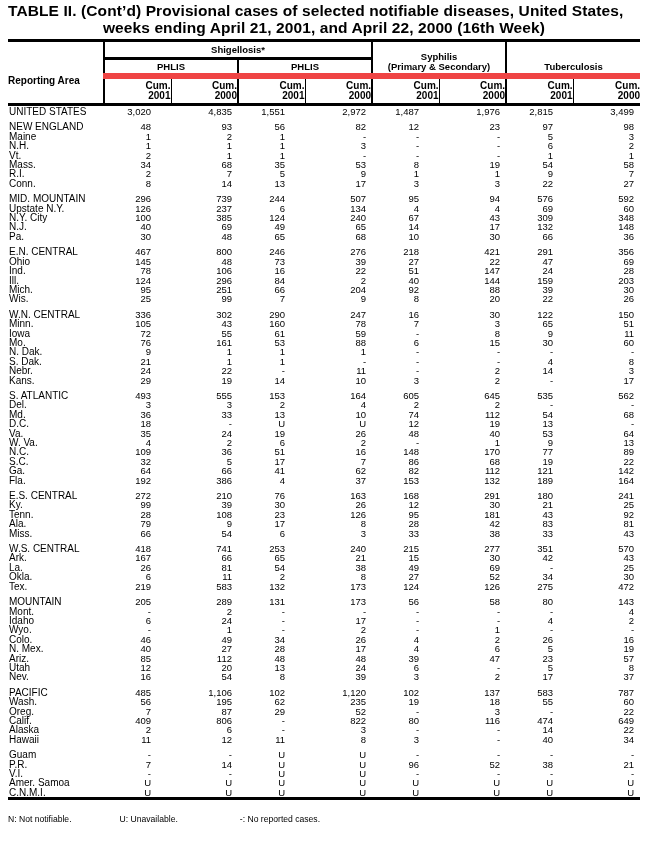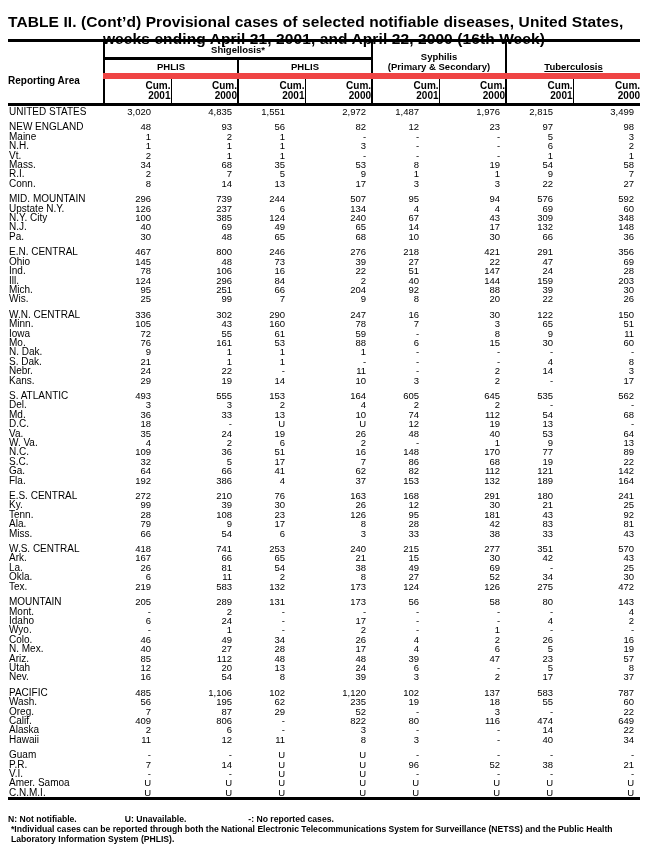--- a/index.html
+++ b/index.html
@@ -1,41 +1,41 @@
 <!DOCTYPE html>
 <html><head>
 <meta charset="utf-8">
 <style>
   html, body { margin: 0; padding: 0; background: #ffffff; }
   body { width: 645px; height: 849px; position: relative; overflow: hidden; font-family: "Liberation Sans", sans-serif; color: #000; }
-  .title { position: absolute; left: 8px; top: 13px; width: 632px; font-family: "Liberation Sans", sans-serif; font-weight: bold; font-size: 15.5px; line-height: 17px; letter-spacing: 0.1px; }
+  .title { position: absolute; left: 8px; top: 2px; width: 632px; font-family: "Liberation Sans", sans-serif; font-weight: bold; font-size: 15.5px; line-height: 17px; letter-spacing: 0.1px; }
   .title .l1 { display: block; white-space: nowrap; }
   .title .l2 { display: block; text-align: center; white-space: nowrap; }
   table { position: absolute; left: 8px; top: 39px; width: 632px; border-collapse: collapse; table-layout: fixed; font-family: "Liberation Sans", sans-serif; }
   col.area { width: 96px; }
   col.num { width: 67px; }
   thead th { font-weight: bold; font-size: 9.5px; line-height: 10px; padding: 0; text-align: center; }
   thead tr.top th { border-top: 3px solid #000; }
   th.grp { height: 15px; }
   th.sub { border-top: 3px solid #000; height: 13px; }
   th.syph { vertical-align: bottom; padding-bottom: 1px; }
-  th.tb { vertical-align: bottom; padding-bottom: 1px; text-decoration: underline; }
+  th.tb { vertical-align: bottom; padding-bottom: 1px; }
   th.cum { border-top: 6px solid #ef4444; height: 24px; vertical-align: middle; font-size: 10px; text-align: right; }
   th.area-h { text-align: left; vertical-align: bottom; padding-bottom: 17px; font-size: 10px; }
   .vl { border-left: 2px solid #000; }
   .vlt { border-left: 1px solid #000; }
   tbody td { font-size: 9.5px; line-height: 9.4px; padding: 0; text-align: right; white-space: nowrap; }
   tbody td.area { text-align: left; padding-left: 1px; font-size: 10px; }
   tbody td.n { padding-right: 14px; }
   tbody td.n.c0, tbody td.n.c2, tbody td.n.c4, tbody td.n.c6 { padding-right: 20px; }
   tbody td.n.c1, tbody td.n.c3, tbody td.n.c5, tbody td.n.c7 { padding-right: 6px; }
   tr.first-body td { border-top: 3px solid #000; padding-top: 1px; }
   tr.gap td { padding-top: 6px; }
   tr.last td { border-bottom: 3px solid #000; }
-  .footer { position: absolute; left: 8px; top: 814px; width: 632px; font-size: 8.6px; line-height: 10px; font-weight: bold; }
+  .footer { position: absolute; left: 8px; top: 814px; width: 632px; font-size: 8.6px; line-height: 10px; }
   .footer .legend span { display: inline-block; }
   .footer .legend .u { margin-left: 48px; }
   .footer .legend .d { margin-left: 62px; }
   .footer .note2 { padding-left: 3px; }
 </style>
 </head>
 <body>
 
 <div class="title">
   <span class="l1">TABLE II. (Cont’d) Provisional cases of selected notifiable diseases, United States,</span>
@@ -841,14 +841,13 @@
         <td class="n c6">U</td>
         <td class="n c7">U</td>
       </tr>
     </tbody>
 </table>
 
 <div class="footer">
   <div class="legend">
     <span>N: Not notifiable.</span><span class="u">U: Unavailable.</span><span class="d">-: No reported cases.</span>
   </div>
-  <div class="note2">*Individual cases can be reported through both the National Electronic Telecommunications System for Surveillance (NETSS) and the Public Health Laboratory Information System (PHLIS).</div>
 </div>
 
 </body></html>

